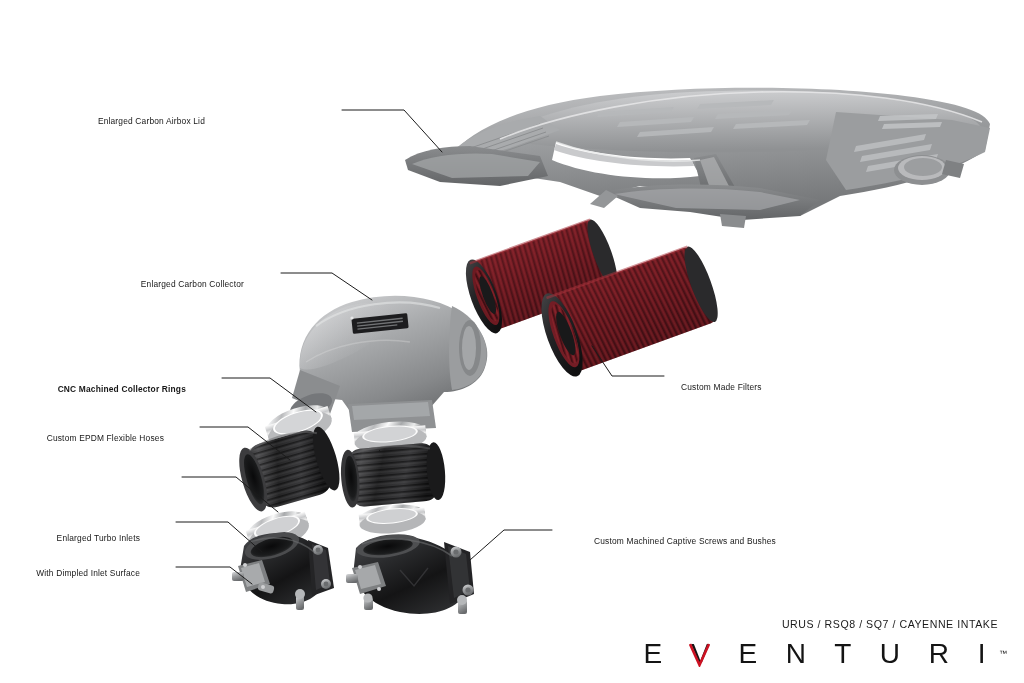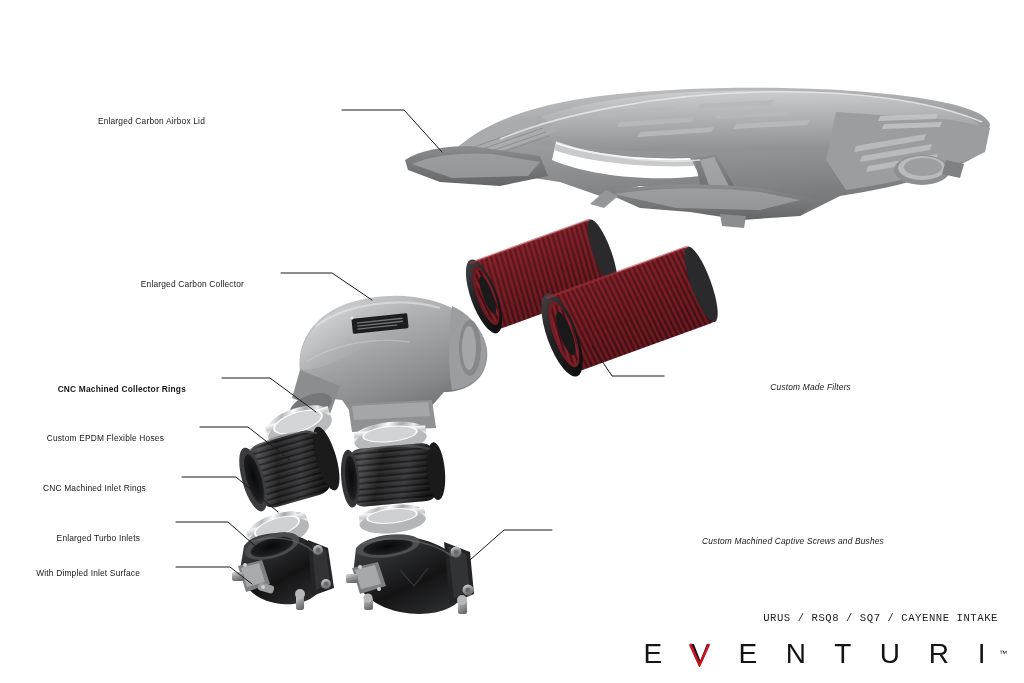--- a/index.html
+++ b/index.html
@@ -17,34 +17,34 @@
 
   .callout{
     position:absolute;
     font-size:8.4px;
     line-height:11.6px;
     color:#171717;
     letter-spacing:.18px;
     white-space:pre;
     font-family:"Liberation Sans", sans-serif;
   }
-  .callout.r{text-align:right;font-style:italic;}
+  .callout.r{text-align:left;}
   .callout.l{text-align:right;}
 
   
   #footer{
     position:absolute;right:26px;bottom:14px;
     text-align:right;
   }
   #modelline{
     font-size:10.6px;
     letter-spacing:.55px;
     color:#1b1b1b;
-    margin-bottom:15px;
-    font-family:Liberation Mono, monospace;
+    margin-bottom:9px;
+    font-family:Liberation Sans, sans-serif;
   }
   #logo{
     position:relative;
     font-size:28px;
     letter-spacing:10.5px;
     color:#141414;
     font-family:"Liberation Sans", sans-serif;
     font-weight:400;
     line-height:30px;
     padding-right:2px;
@@ -455,23 +455,20 @@
   </div>
 
   <div class="callout l" style="left:0;top:372px;width:186px;font-weight:bold;">
     <span>CNC Machined Collector Rings</span>
   </div>
 
   <div class="callout l" style="left:0;top:421px;width:164px;">
     <span>Custom EPDM Flexible Hoses</span>
   </div>
 
-  <div class="callout l" style="left:0;top:471px;width:146px;">
-    <span>CNC Machined Inlet Rings</span>
-  </div>
 
   <div class="callout l" style="left:0;top:510px;width:140px;">
     <div>Enlarged Turbo Inlets</div>
     <div>With Dimpled Inlet Surface</div>
   </div>
 
 
   <div class="callout r" style="left:671px;top:370px;width:180px;">
     <span>Custom Made Filters</span>
   </div>

